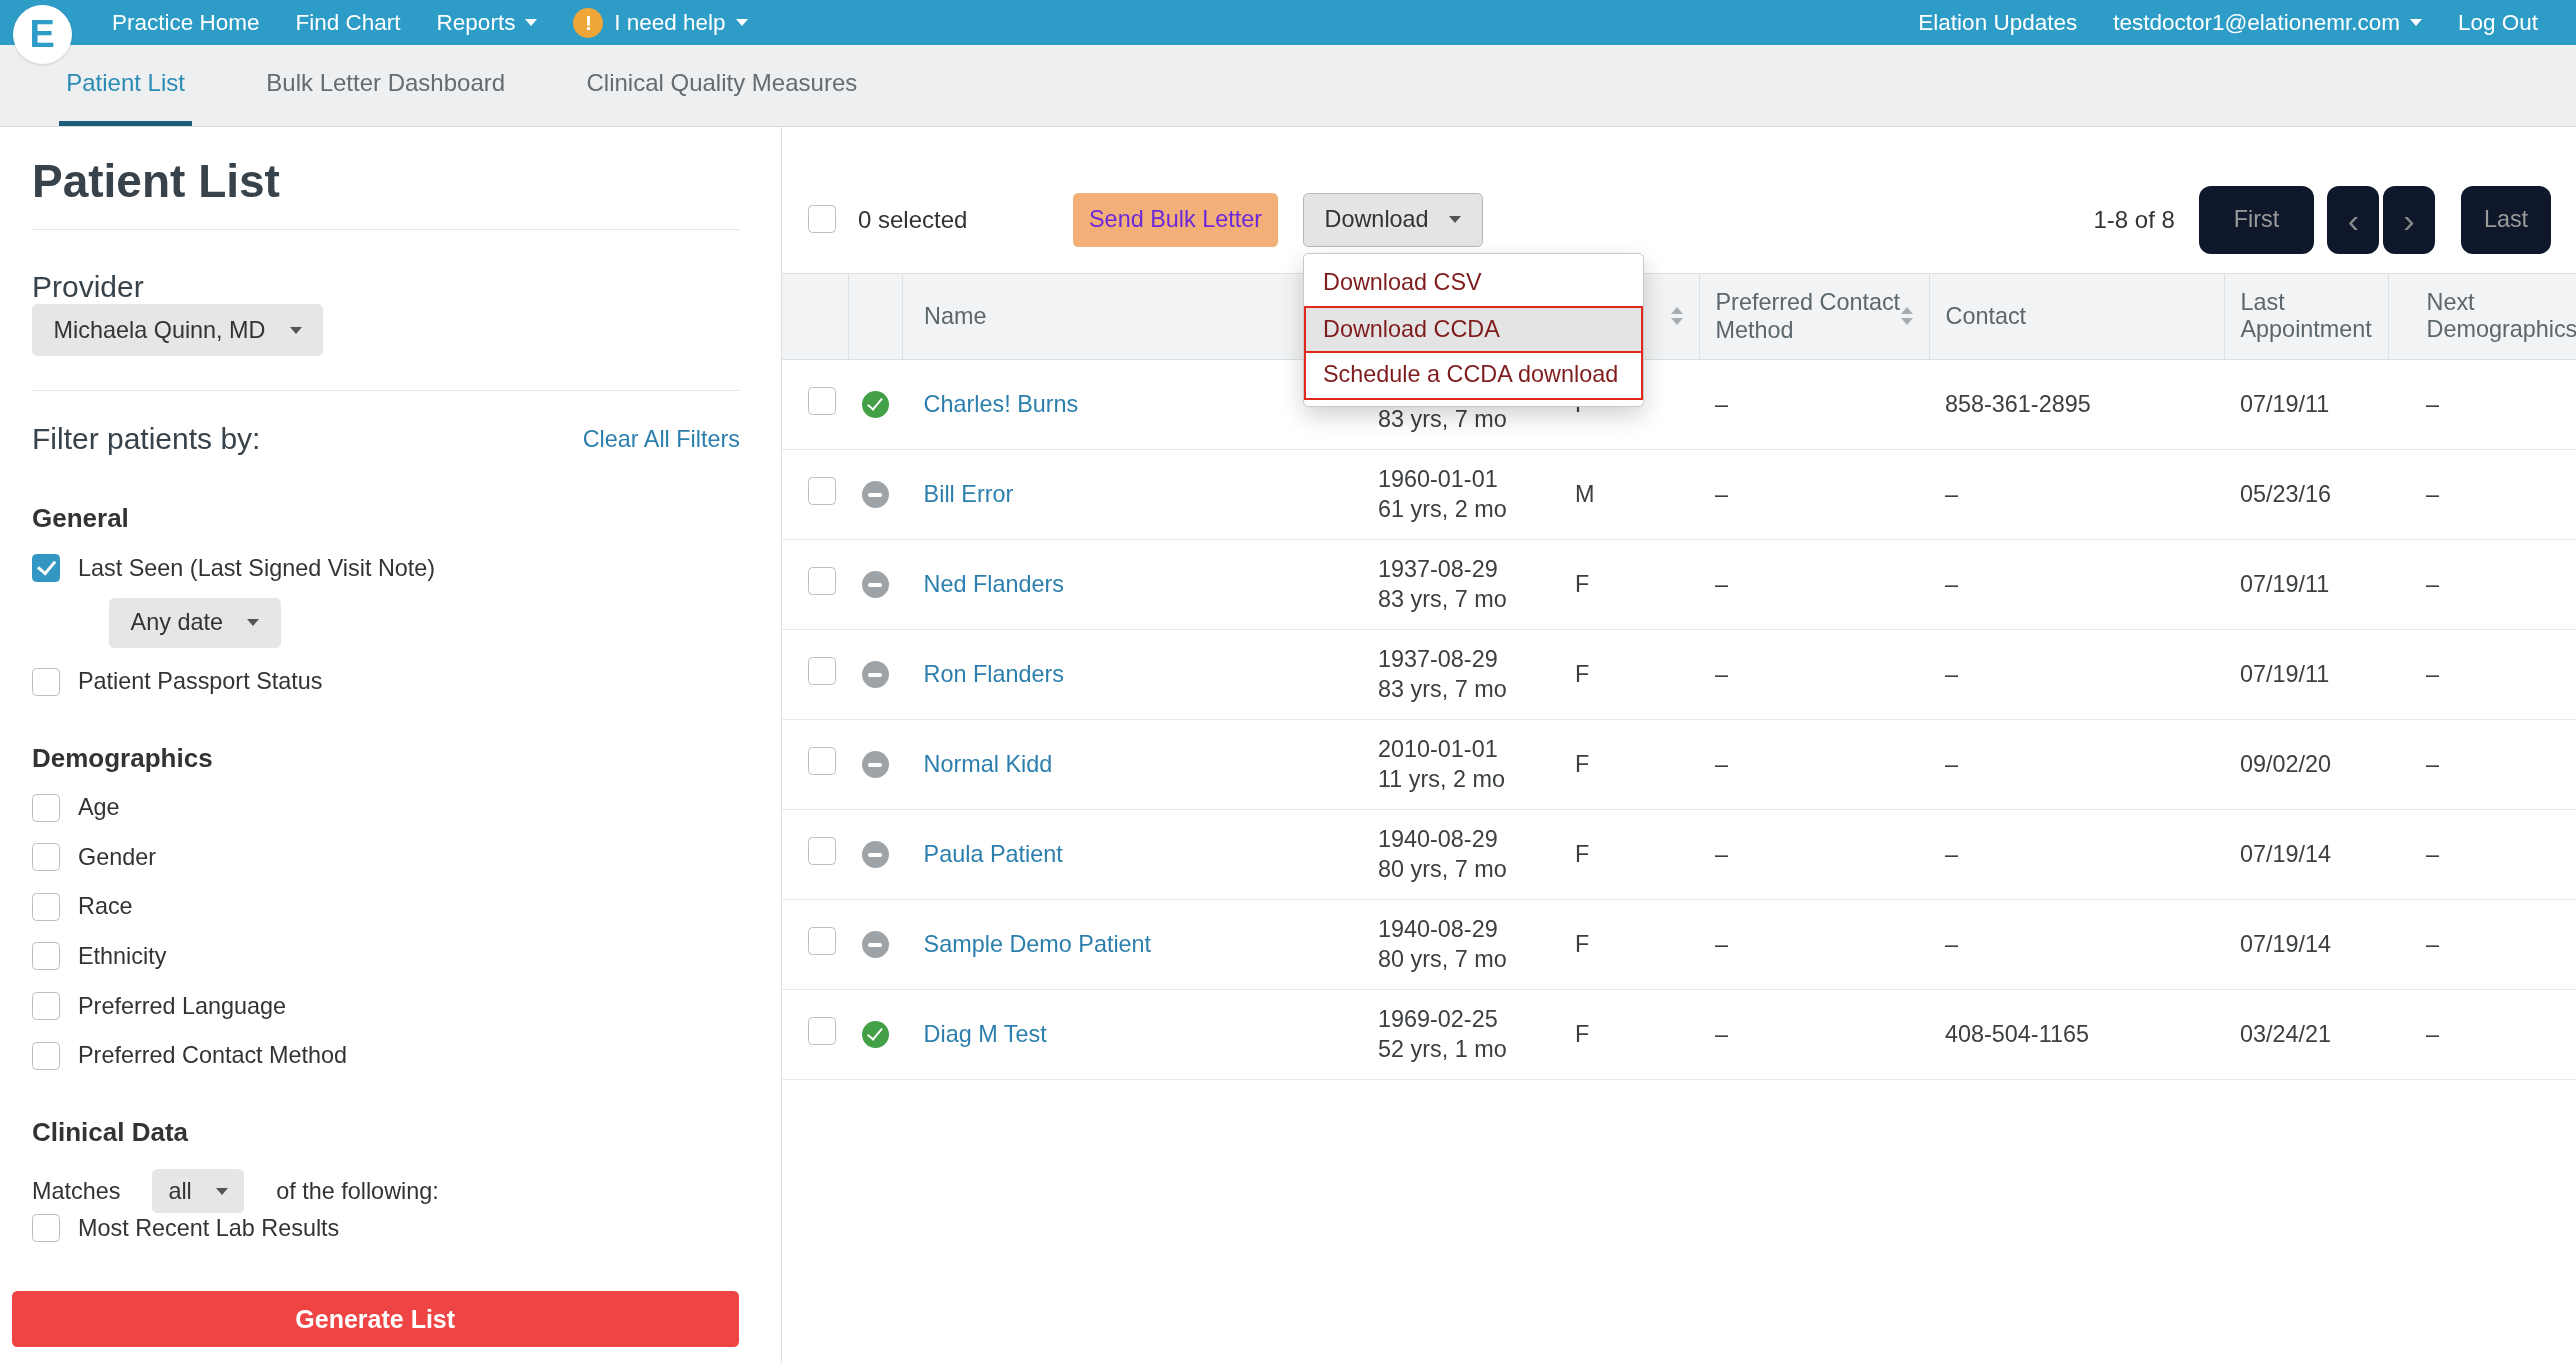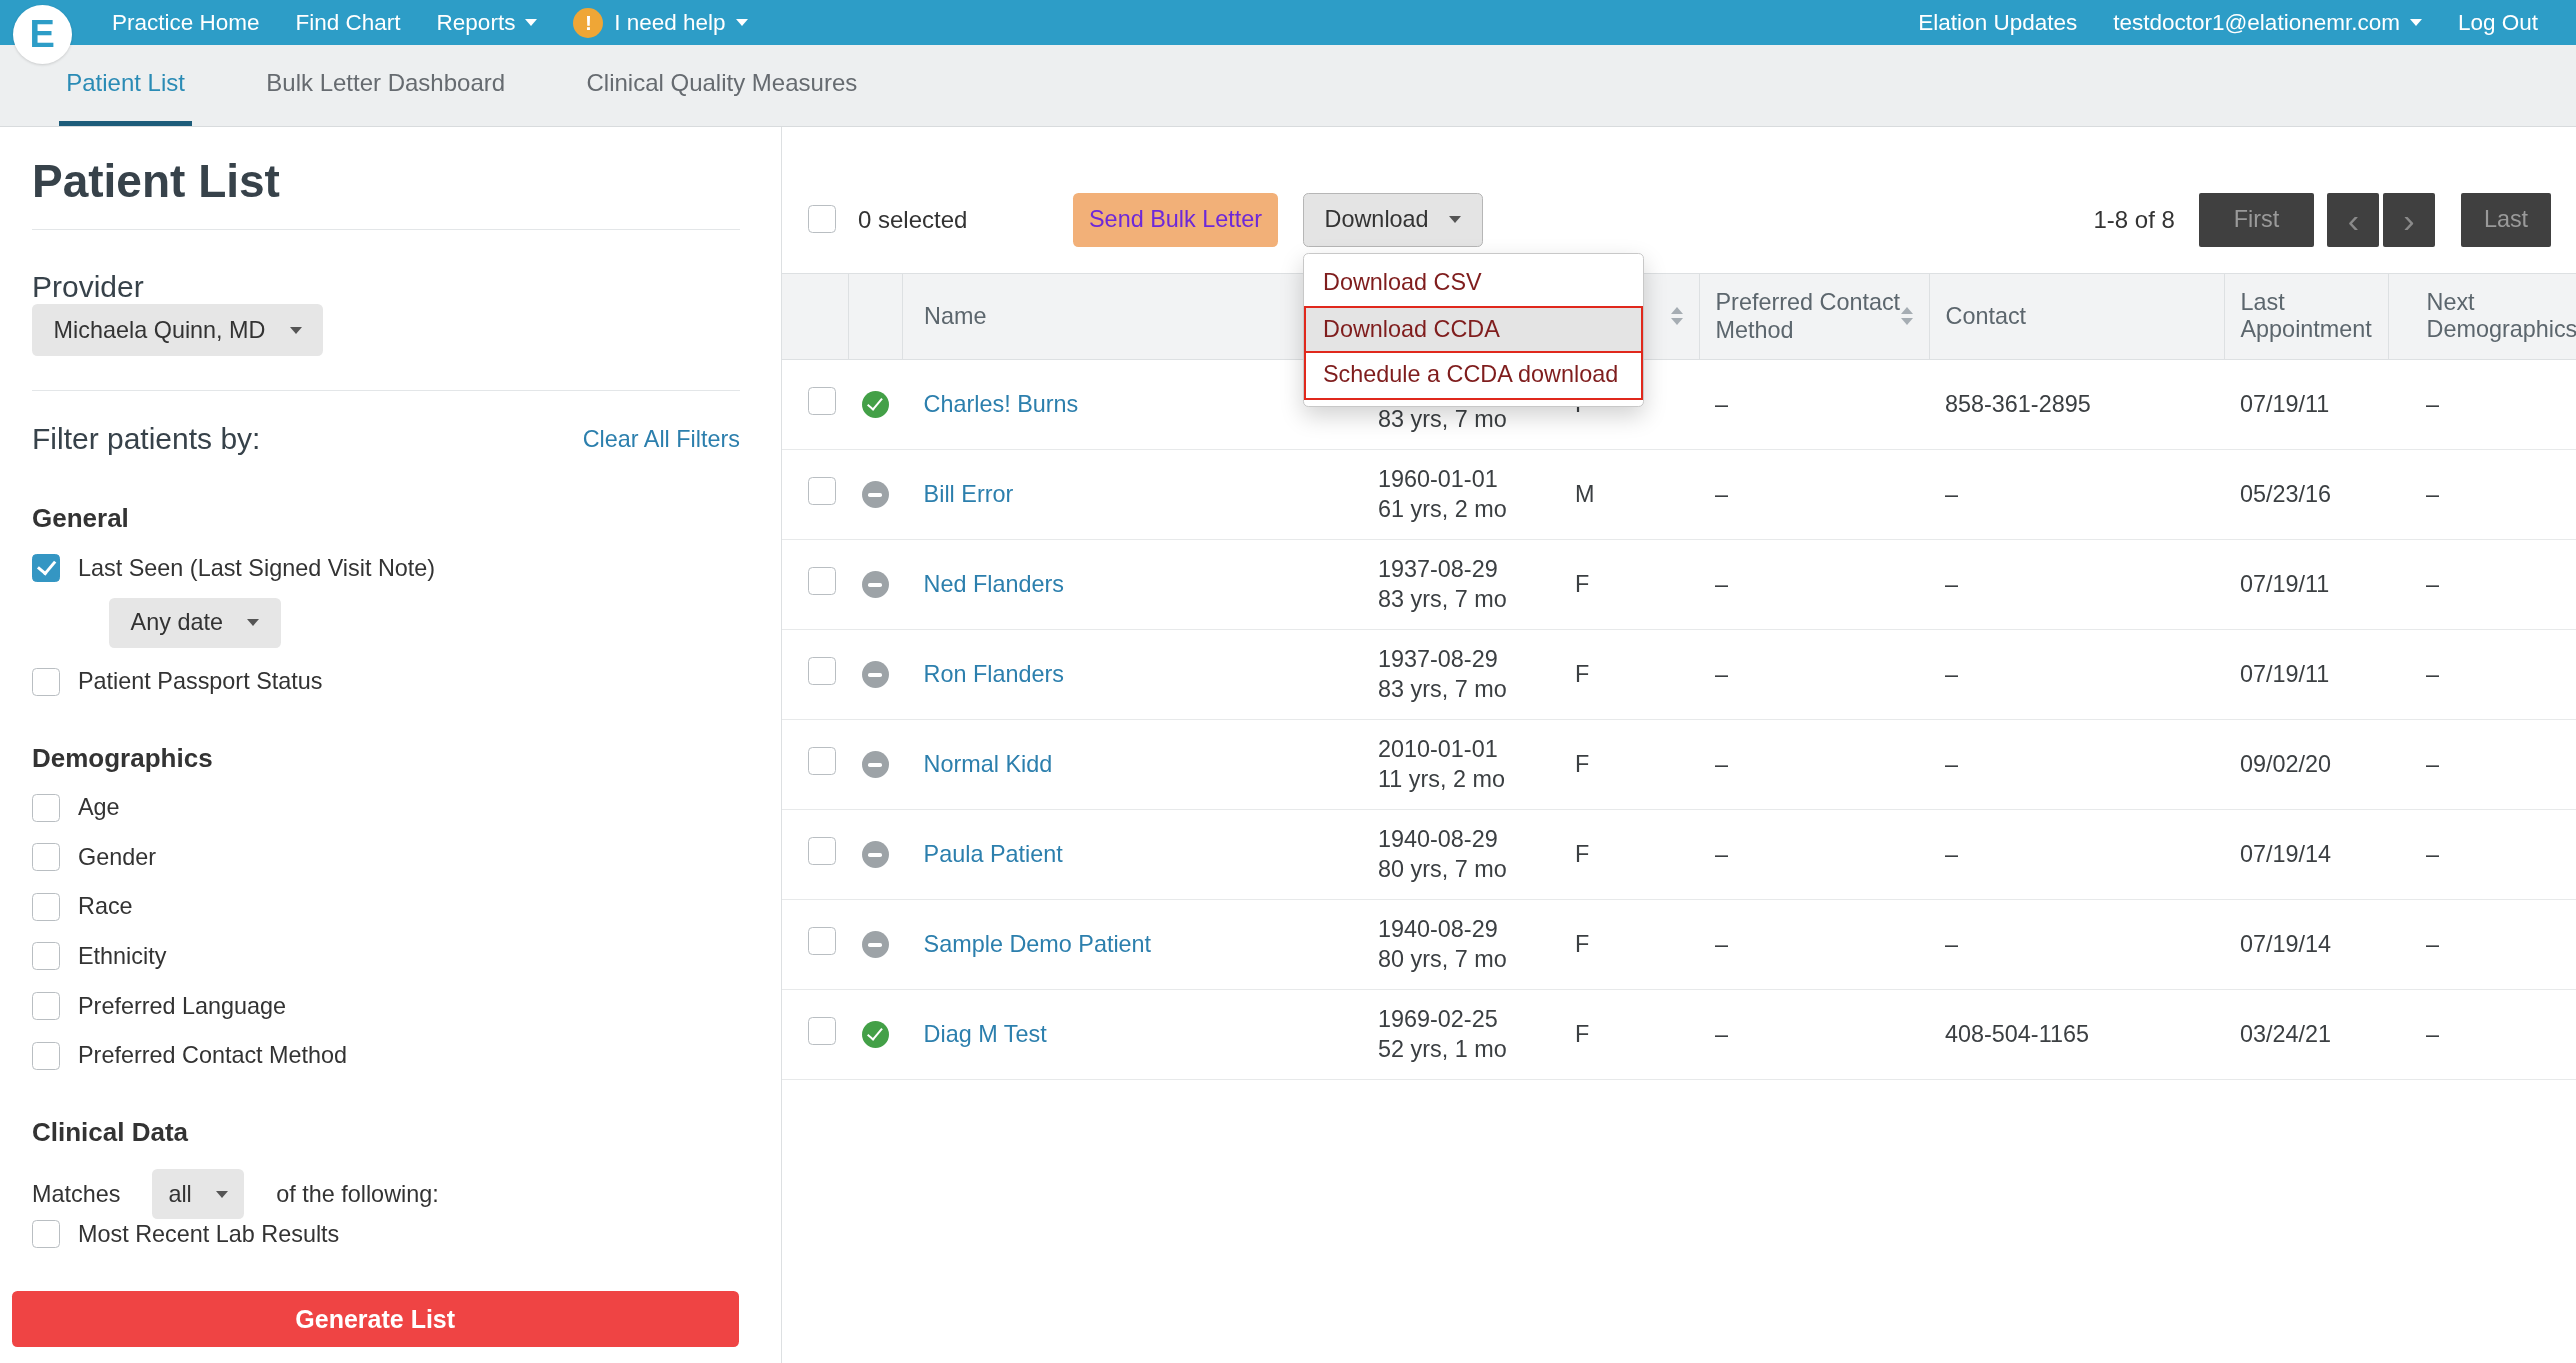--- a/index.html
+++ b/index.html
@@ -31,40 +31,40 @@
   .sidebar h1{font-size:46px;line-height:50px;color:#37424A;font-weight:bold;margin:29px 0 0;}
   .divider{border-bottom:0.9px solid #E3E6E8;margin-top:23.4px;}
   .divider.d2{margin-top:34px;}
   .sidebar h2{font-size:30px;font-weight:400;color:#37424A;margin:40px 0 0;}
   .filter-head{display:flex;justify-content:space-between;align-items:center;margin-top:31px;}
   .filter-head h2{margin:0;}
   .link{color:#2C7FAD;font-size:23.4px;text-decoration:none;cursor:pointer;white-space:nowrap;}
   .sidebar h3{font-size:26px;font-weight:700;color:#333;margin:47px 0 0;}
   .gbtn{display:inline-flex;align-items:center;height:52px;padding:0 21.6px;background:#E6E6E6;border:none;border-radius:5.4px;font-size:23.4px;color:#333;gap:14.4px;cursor:pointer;font-family:inherit;}
   .gbtn.anydate{margin:15.3px 0 0 77px;height:50px;}
-  .gbtn.small{height:50px;padding:0 16px;}
+  .gbtn.small{height:44px;padding:0 16px;}
   .cbrow{display:flex;align-items:center;gap:18px;margin-top:20px;font-size:23.4px;color:#333;}
   .cbrow.demo{margin-top:21.6px;}
   .cbrow.partial{margin-top:1px;}
   .cb{width:28px;height:28px;min-width:28px;border:1.8px solid #B9BEC2;border-radius:4.5px;background:#fff;display:inline-block;position:relative;box-sizing:border-box;cursor:pointer;}
   .cb.checked{background:#3496C3;border-color:#3496C3;}
   .cb.checked::after{content:"";position:absolute;left:8px;top:1.8px;width:8px;height:14.4px;border:solid #fff;border-width:0 3.6px 3.6px 0;transform:rotate(40deg);}
   .matches-row{display:flex;align-items:center;gap:32px;margin-top:21.6px;font-size:23.4px;color:#333;}
   .sidebar-footer{position:absolute;left:0;right:0;bottom:0;height:82px;background:#fff;}
   .generate{position:absolute;left:11.7px;top:10px;width:727px;height:56px;background:#ef4444;border:none;border-radius:5.4px;color:#fff;font-size:25px;font-weight:bold;cursor:pointer;font-family:inherit;}
 
   
   .toolbar{position:relative;height:54px;margin-top:21.6px;}
   .toolbar .cb{position:absolute;left:26px;top:12.6px;}
   .sel-text{position:absolute;left:76px;top:50%;transform:translateY(-50%);font-size:24px;color:#333;}
   .bulk{position:absolute;left:291px;top:0;width:205px;height:54px;background:#F2B078;border:none;border-radius:5.4px;color:#6d28d9;font-size:23.4px;cursor:pointer;font-family:inherit;text-align:center;}
   .dl{position:absolute;left:521px;top:0;width:180px;height:54px;background:#E4E4E4;border:0.9px solid #B6B6B6;border-radius:5.4px;color:#333;font-size:23.4px;display:flex;align-items:center;justify-content:center;gap:10.8px;cursor:pointer;font-family:inherit;box-sizing:border-box;}
   .pager{position:absolute;right:25px;top:0;height:54px;display:flex;align-items:center;}
   .range{font-size:24px;color:#333;margin-right:24px;}
-  .pbtn{height:54px;background:#404040;border:none;border-radius:2px;color:#9A9A9A;font-size:23.4px;cursor:pointer;font-family:inherit;}
+  .pbtn{height:68px;background:#0f172a;border:none;border-radius:12px;color:#9A9A9A;font-size:23.4px;cursor:pointer;font-family:inherit;}
   .pbtn.first{width:115px;margin-right:13.5px;}
   .pbtn.sq{width:52px;font-size:34px;color:#8A8A8A;line-height:52px;padding:0;}
   .pbtn.prev{margin-right:3.6px;}
   .pbtn.next{margin-right:26px;}
   .pbtn.last{width:90px;}
 
   
   table.grid{border-collapse:collapse;table-layout:fixed;width:100%;margin-top:26px;}
   .grid th{height:86px;background:#F2F3F4;border-top:0.9px solid #DDE0E2;border-bottom:0.9px solid #DDE0E2;border-right:0.9px solid #DDE0E2;font-weight:400;font-size:23.4px;color:#5C666D;text-align:left;padding:0 0 0 16px;box-sizing:border-box;vertical-align:middle;}
   .grid th:last-child{border-right:none;}

